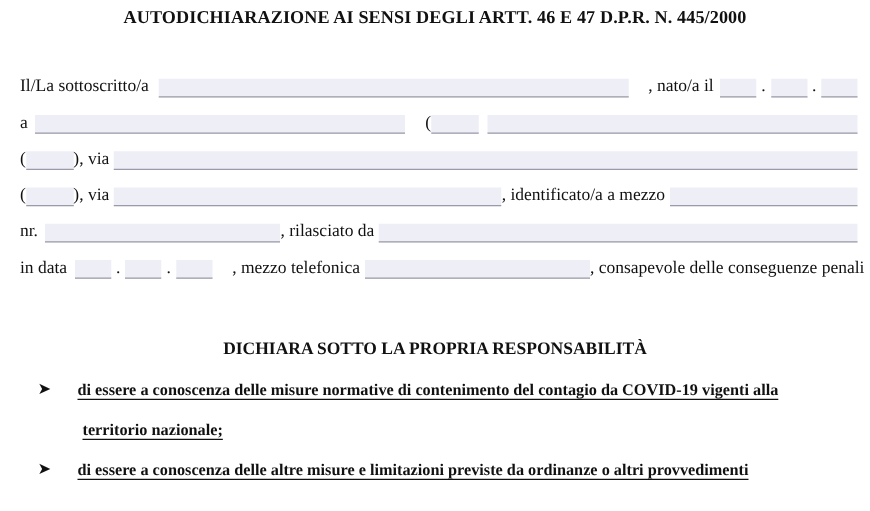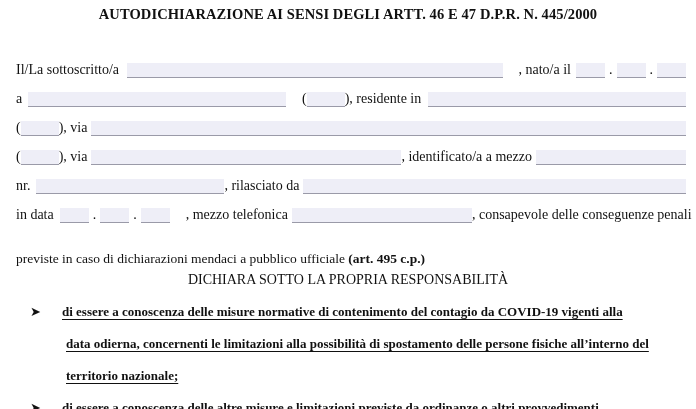--- a/index.html
+++ b/index.html
@@ -84,21 +84,21 @@
     white-space: nowrap;
   }
   .para b { font-weight: bold; }
 
   
   .section-heading {
     position: absolute;
     left: 0;
     width: 696px;
     text-align: center;
-    font-weight: normal;
+    font-weight: bold;
     font-size: 14px;
     white-space: nowrap;
   }
 
   
   .bullet-block {
     position: absolute;
     left: 16px;
     right: 8px;
   }
@@ -150,21 +150,20 @@
     <span class="blank w-date"></span>
     <span class="dot-sep">.</span>
     <span class="blank w-date"></span>
   </div>
 
   <div class="form-line" style="top:91px;">
     <span class="txt">a</span>
     <span class="blank grow" style="margin-left:6px;"></span>
     <span class="txt sp-l">(</span>
     <span class="blank w-paren"></span>
-    <span class="txt">), residente  in</span>
     <span class="blank grow" style="margin-left:7px;"></span>
   </div>
 
   <div class="form-line" style="top:120px;">
     <span class="txt">(</span>
     <span class="blank w-paren"></span>
     <span class="txt sp-r">), via</span>
     <span class="blank grow"></span>
     <span class="blank w-mid"></span>
   </div>
@@ -190,36 +189,30 @@
     <span class="blank w-date" style="margin-left:6px;"></span>
     <span class="dot-sep">.</span>
     <span class="blank w-date"></span>
     <span class="dot-sep">.</span>
     <span class="blank w-date"></span>
     <span class="txt sp-l sp-r">, mezzo telefonica</span>
     <span class="blank w-tel"></span>
     <span class="txt">, consapevole delle conseguenze penali</span>
   </div>
 
-  <div class="para" style="top:251px;">
-    <span>previste in caso di dichiarazioni mendaci a pubblico ufficiale </span><b>(art. 495 c.p.)</b>
-  </div>
 
   <div class="section-heading" style="top:272px;">DICHIARA SOTTO LA PROPRIA RESPONSABILITÀ</div>
 
   <div class="bullet-block" style="top:296px;">
 
     <div class="bullet-row">
       <span class="bullet-marker">➤</span>
       <span class="bullet-text">di essere a conoscenza delle misure normative di contenimento del contagio da COVID-19 vigenti alla</span>
     </div>
     <div class="bullet-row">
-      <span class="cont-text">data odierna, concernenti le limitazioni alla possibilità di spostamento delle persone fisiche all’interno del</span>
-    </div>
-    <div class="bullet-row">
       <span class="cont-text">territorio nazionale;</span>
     </div>
 
     <div class="bullet-row">
       <span class="bullet-marker">➤</span>
       <span class="bullet-text">di essere a conoscenza delle altre misure e limitazioni previste da ordinanze o altri provvedimenti</span>
     </div>
 
   </div>
 

